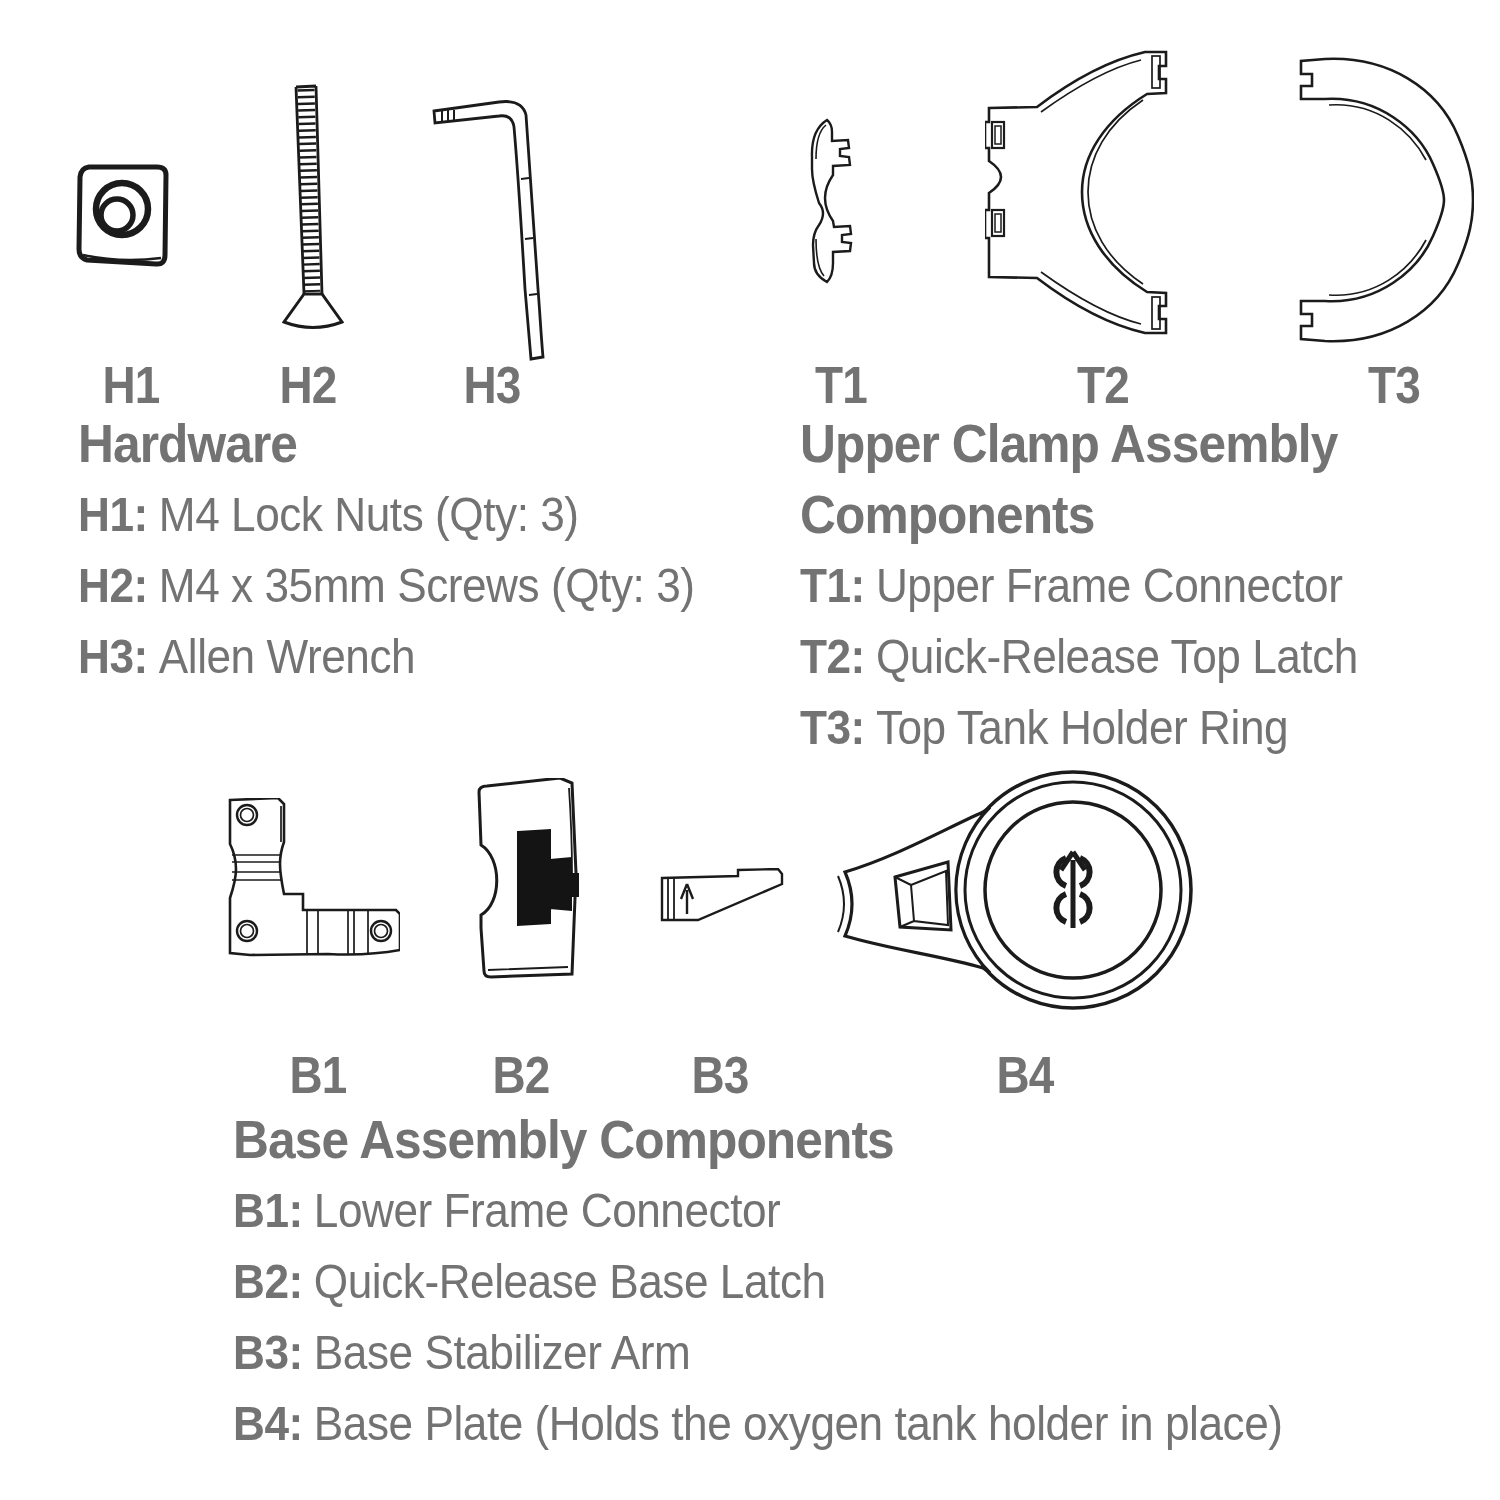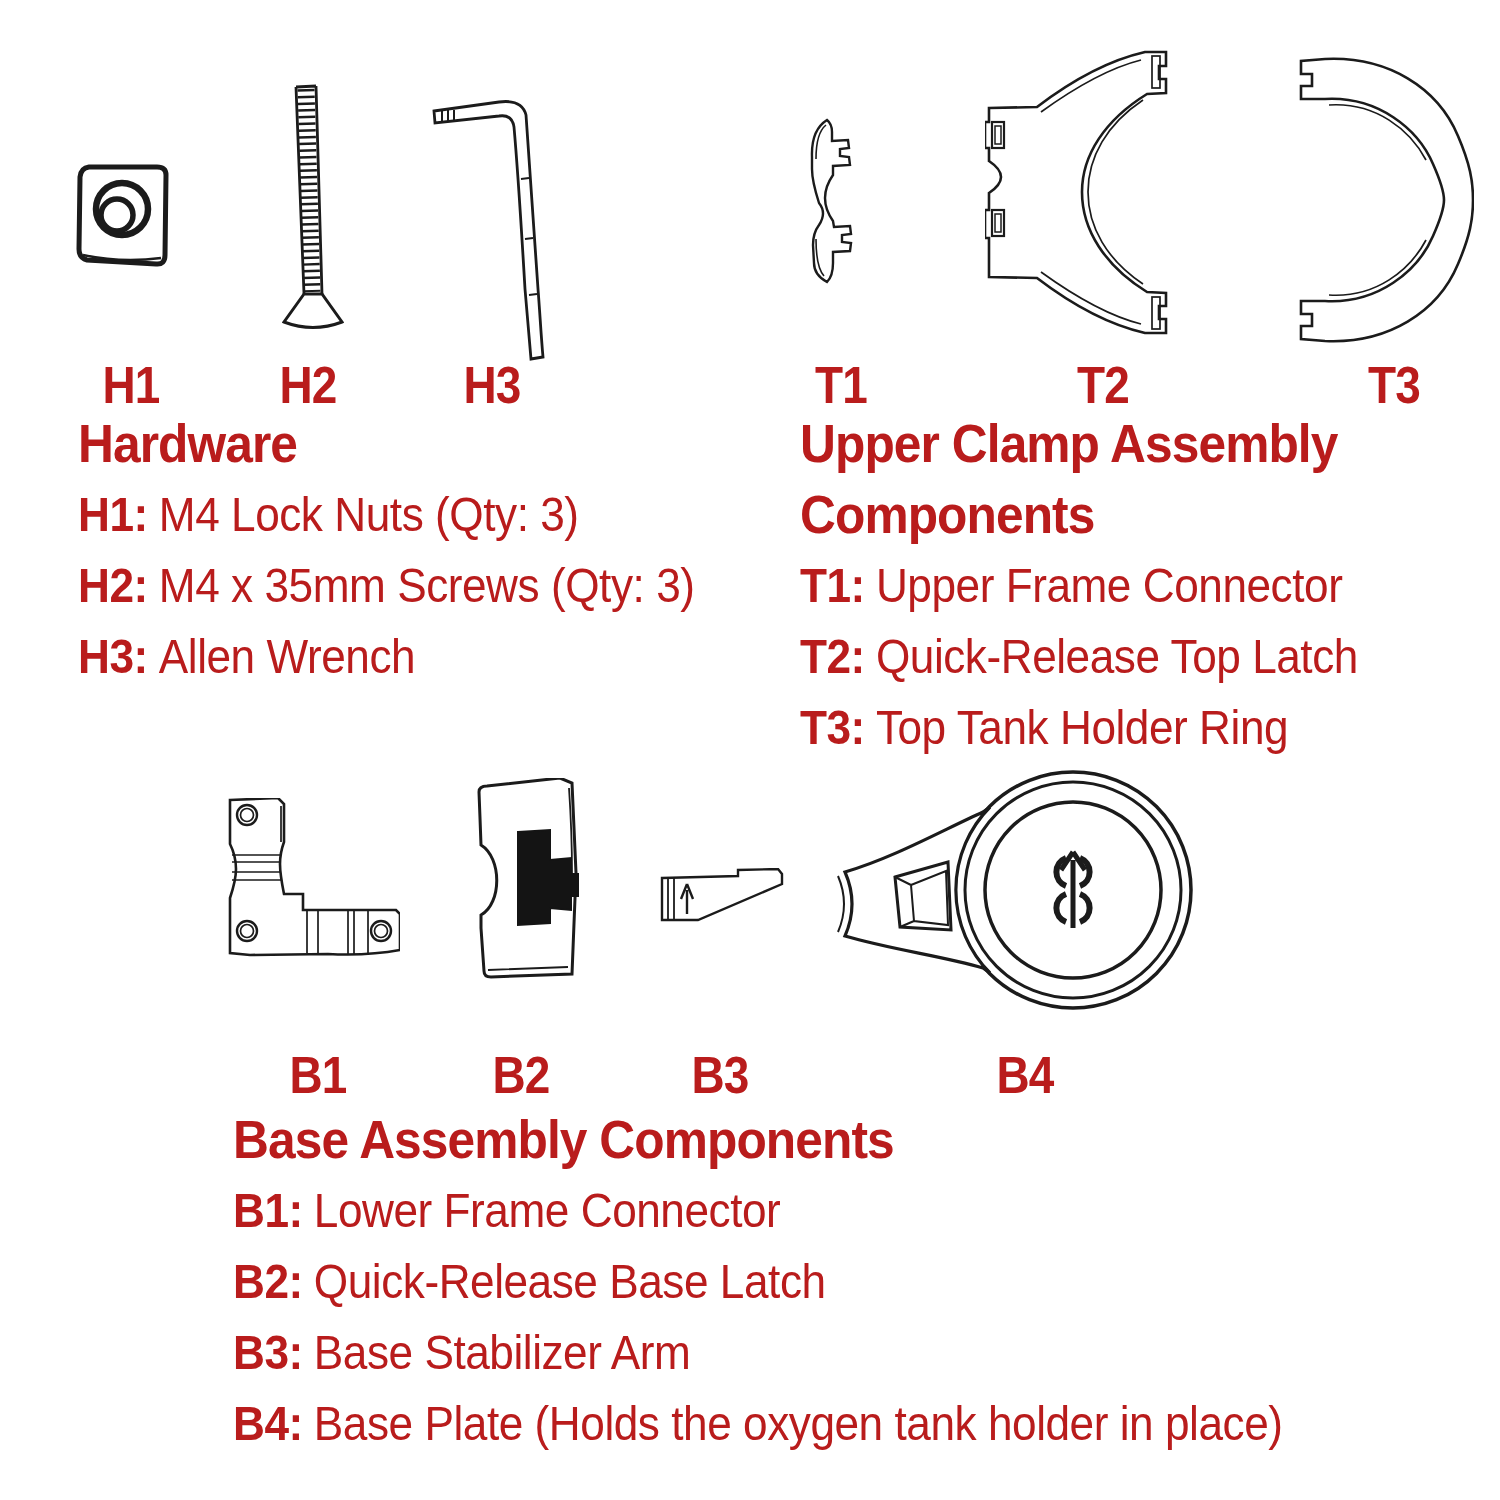--- a/index.html
+++ b/index.html
@@ -1,18 +1,18 @@
 <!DOCTYPE html>
 <html><head>
 <meta charset="utf-8">
 <style>
   html,body{margin:0;padding:0;background:#fff;}
   .canvas{
     position:relative;width:1500px;height:1500px;background:#ffffff;
-    font-family:"Liberation Sans",sans-serif;color:#b91c1c;overflow:hidden;
+    font-family:"Liberation Sans",sans-serif;color:#737373;overflow:hidden;
   }
   .drawing{position:absolute;}
   .drawing svg{display:block;width:100%;height:100%;}
   .part-label{
     position:absolute;width:140px;text-align:center;
     font-weight:700;font-size:51px;line-height:52px;letter-spacing:-1px;
     transform:scaleX(0.9);transform-origin:center top;white-space:nowrap;
   }
   .text-block{
     position:absolute;transform:scaleX(0.92);transform-origin:left top;

